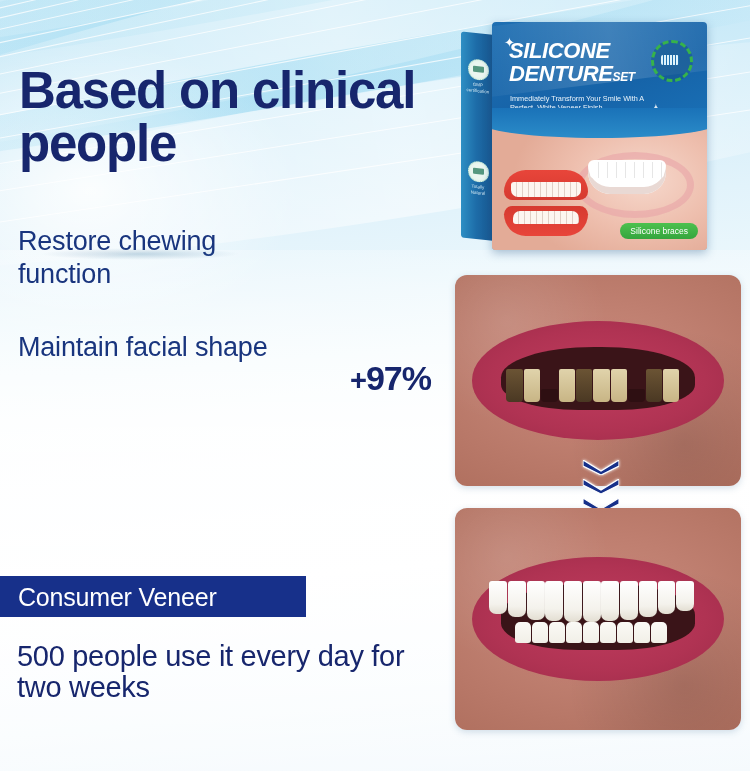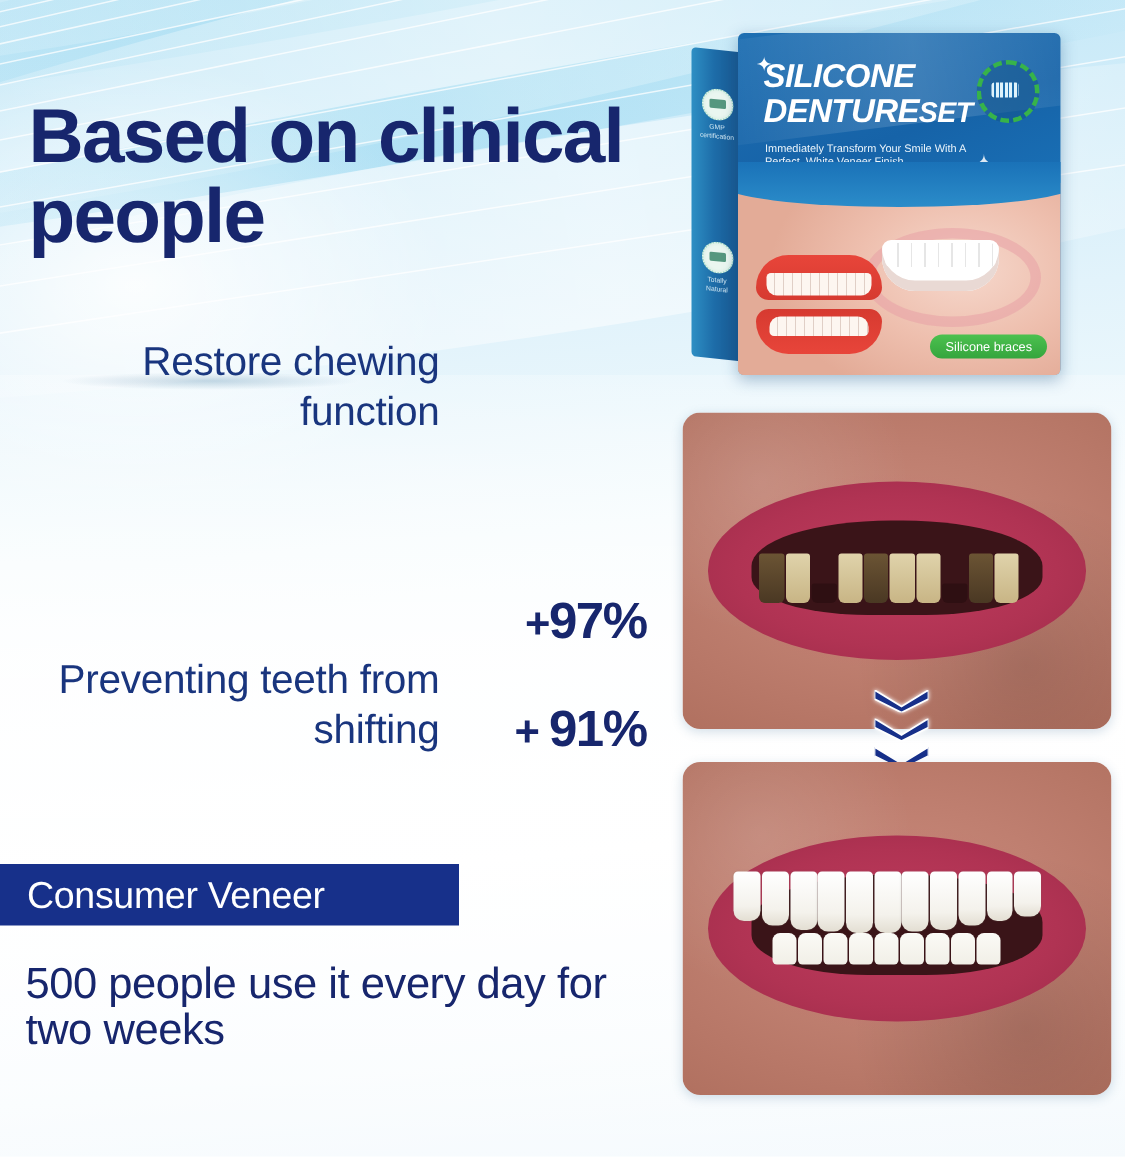--- a/index.html
+++ b/index.html
@@ -49,33 +49,33 @@
 
   
   .headline{
     position:absolute;left:19px;top:48px;width:430px;
     color:#17266d;font-weight:bold;font-size:51px;line-height:53px;
     letter-spacing:-1.2px;
     margin-top:16px;
   }
 
   
-  .benefits{position:absolute;left:18px;top:225px;width:425px;text-align:right;}
+  .benefits{position:absolute;left:18px;top:225px;width:425px;}
   .brow{position:relative;height:76px;margin-bottom:30px;}
   .blabel{
     position:absolute;left:0;top:0;width:275px;
     color:#19357e;font-size:27px;line-height:33px;letter-spacing:-.2px;
   }
   .bpct{
     position:absolute;right:12px;
     color:#17266d;font-weight:bold;font-size:34px;letter-spacing:-1px;
     white-space:nowrap;
   }
   .brow1 .bpct{top:2px;}
-  .brow2 .bpct{top:28px;margin-top:36px;}
+  .brow2 .bpct{top:28px;}
   .brow3 .bpct{top:30px;}
   .bpct .plus{font-size:29px;}
 
   
   .opinion-banner{
     position:absolute;left:0;top:576px;width:306px;height:41px;
     background:#17308a;
   }
   .opinion-banner span{
     position:absolute;left:18px;top:7px;
@@ -118,21 +118,21 @@
   .box-sheen{
     position:absolute;left:-20%;top:-10px;width:150%;height:70px;
     background:linear-gradient(90deg,rgba(255,255,255,0),rgba(255,255,255,.16),rgba(255,255,255,0));
     transform:rotate(-7deg);
   }
   .box-title{
     position:absolute;left:17px;top:17px;width:150px;
     color:#ffffff;font-weight:bold;font-style:italic;
     font-size:22px;line-height:23px;letter-spacing:-.4px;
   }
-  .box-title .setw{font-size:19px;}
+  .box-title .setw{font-size:12px;}
   .box-sub{
     position:absolute;left:18px;top:72px;width:134px;
     color:#eaf4fb;font-size:7.3px;line-height:9px;
   }
   .box-emblem{
     position:absolute;right:14px;top:18px;width:36px;height:36px;border-radius:50%;
     border:3px dashed #37b34a;background:rgba(20,85,140,.55);
   }
   .box-emblem:after{
     content:"";position:absolute;left:7px;top:12px;width:18px;height:10px;
@@ -299,27 +299,24 @@
     <div>people</div>
   </div>
 
   <div class="benefits">
 
     <div class="brow brow1">
       <div class="blabel">Restore chewing function</div>
     </div>
 
     <div class="brow brow2">
+      <div class="blabel">Maintain facial shape</div>
       <div class="bpct"><span class="plus">+</span><span>97%</span></div>
     </div>
 
-    <div class="brow brow3">
-      <div class="blabel">Preventing teeth from shifting</div>
-      <div class="bpct"><span class="plus">+ </span><span>91%</span></div>
-    </div>
 
   </div>
 
   <div class="opinion-banner">
     <span>Consumer Veneer</span>
   </div>
   <div class="opinion-text">500 people use it every day for two weeks</div>
 
   <div class="box">
 

